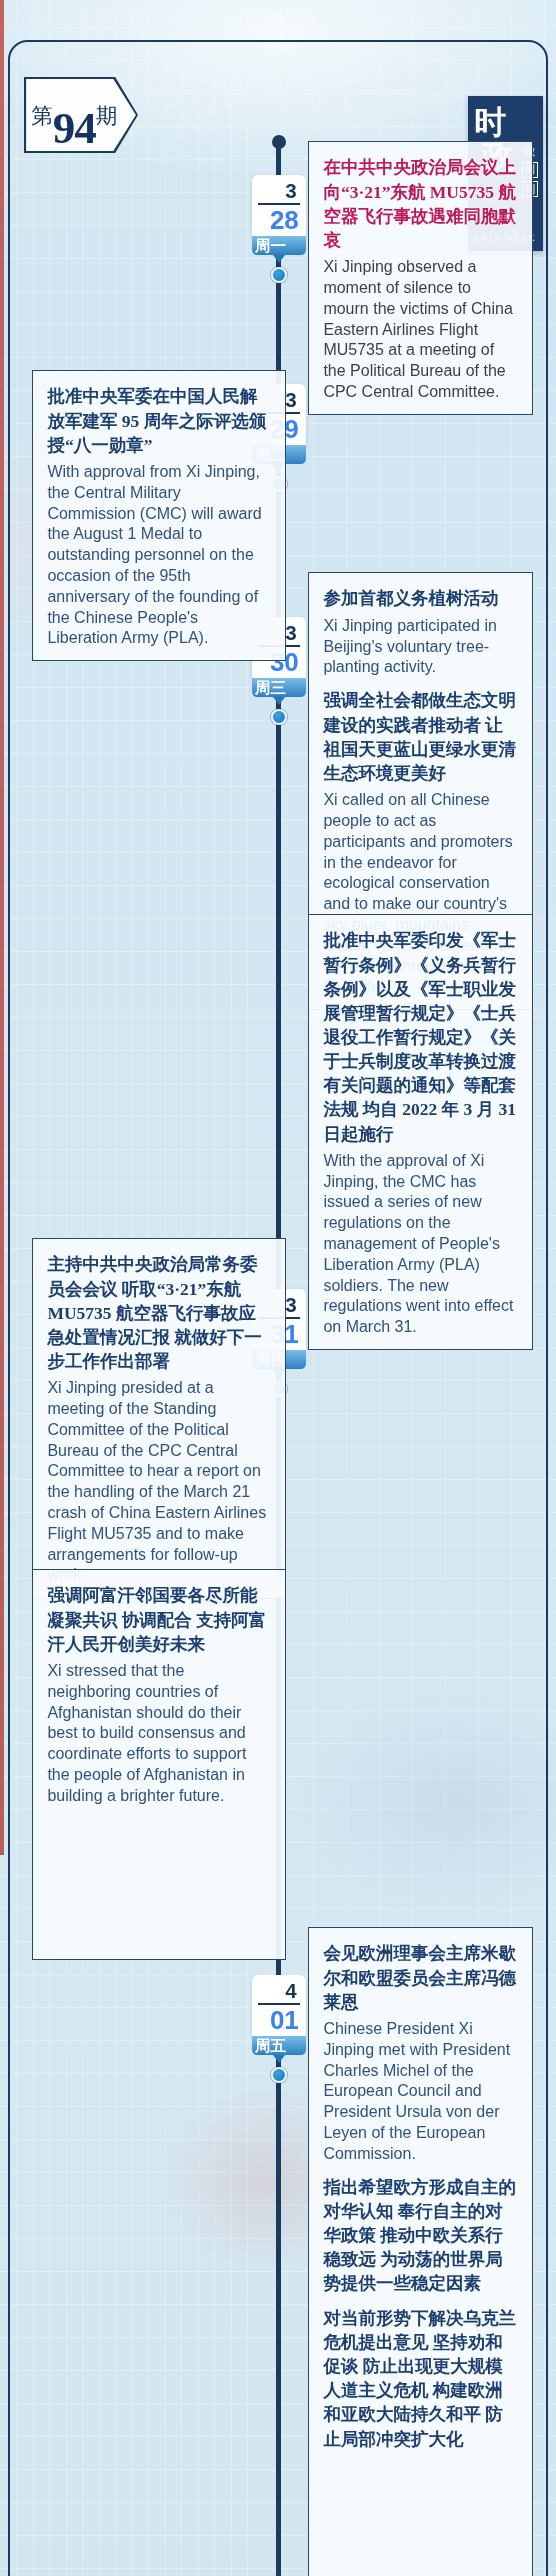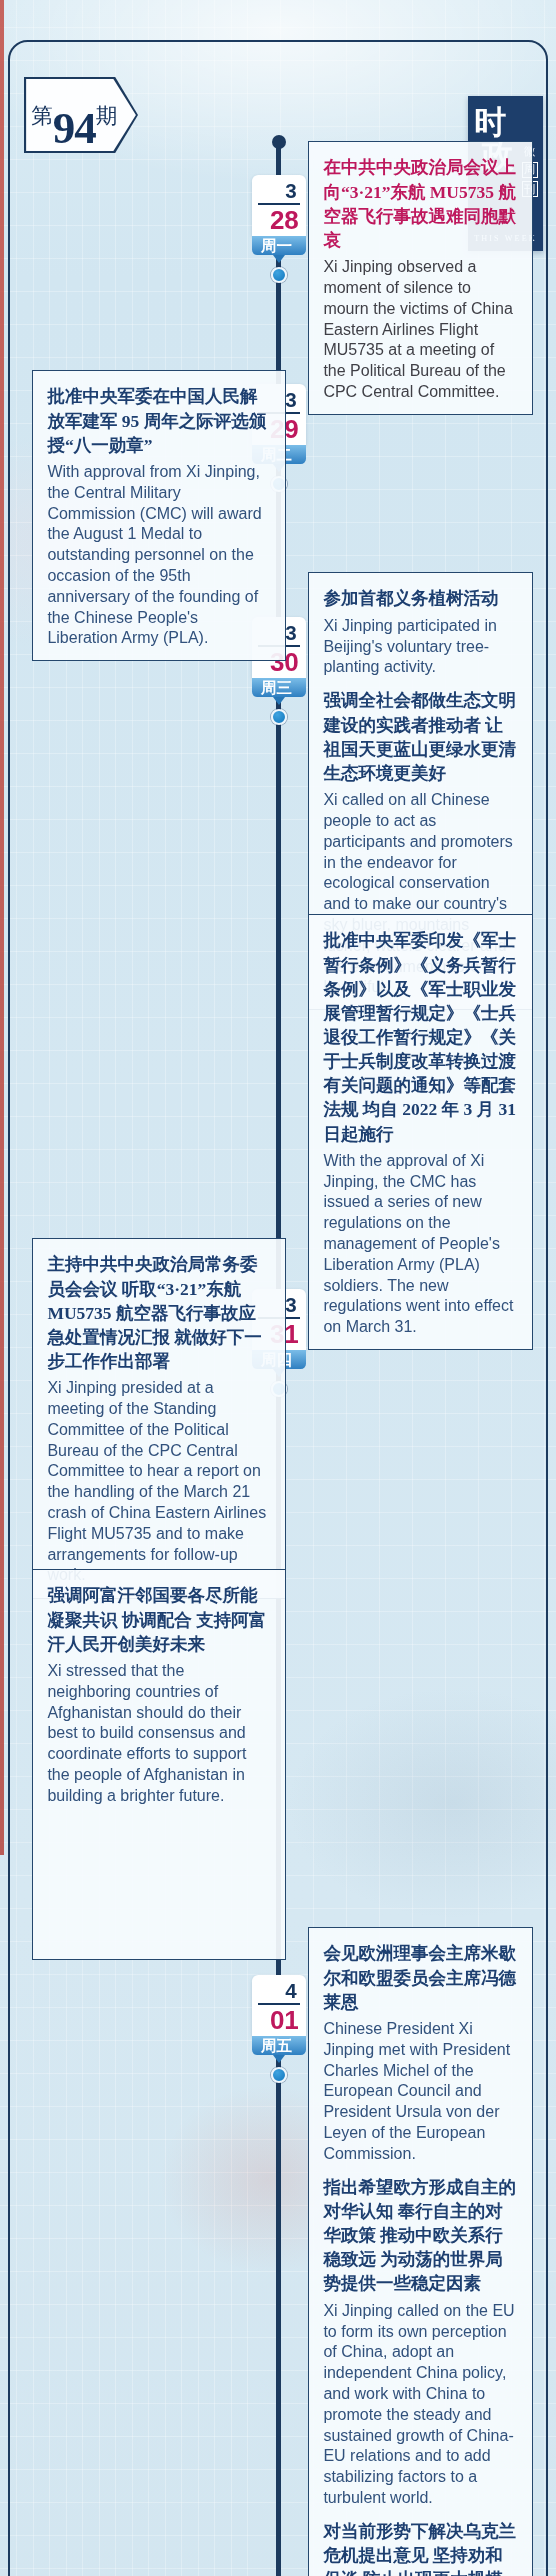--- a/index.html
+++ b/index.html
@@ -38,23 +38,23 @@
     letter-spacing:2.1px;font-family:"Liberation Serif","DejaVu Serif",serif;}
   
   .tl-line{position:absolute;left:276px;top:143px;width:4.6px;height:3064px;background:#1c3a5e;}
   .tl-start{position:absolute;left:272px;top:135px;width:14px;height:14px;border-radius:50%;background:#1c3a5e;}
   
   .marker{position:absolute;left:252px;width:54px;}
   .marker .dbox{background:#fff;border-radius:6.2px 6.2px 0 0;padding:5.2px 6.2px 2.1px 6.2px;
     box-shadow:0 1px 3.1px rgba(30,60,95,.18);}
   .marker .m{display:block;text-align:right;padding:0 3.1px 1px 0;font-size:20.6px;font-weight:bold;color:#17365e;
     border-bottom:2.1px solid #17365e;line-height:21.6px;}
-  .marker .d{display:block;text-align:right;padding:1px 1px 0 0;font-size:26px;font-weight:bold;color:#be185d;line-height:28px;}
+  .marker .d{display:block;text-align:right;padding:1px 1px 0 0;font-size:26px;font-weight:bold;color:#3b82f6;line-height:28px;}
   .marker .ribbon{height:19.6px;background:linear-gradient(180deg,#7bbde8,#2e7fc1);border-radius:0 0 5.2px 5.2px;
-    color:#fff;font-size:15.5px;font-weight:bold;text-align:right;line-height:19.6px;padding-right:14px;box-sizing:border-box;}
+    color:#fff;font-size:15.5px;font-weight:bold;text-align:right;line-height:19.6px;padding-right:20px;box-sizing:border-box;}
   .marker .ptr{width:0;height:0;margin:0 auto;border-left:6.2px solid transparent;border-right:6.2px solid transparent;
     border-top:8.2px solid #2777b7;}
   .marker .dot{width:12.4px;height:12.4px;border-radius:50%;background:radial-gradient(circle at 35% 30%,#3fa4e0,#1276bd);
     border:2.1px solid #eef6fc;box-shadow:0 0 0 1px rgba(23,54,94,.35);margin:3.1px auto 0 auto;}
   
   .card{position:absolute;background:rgba(246,251,254,.93);border:1px solid #24476d;box-sizing:border-box;
     padding:13.4px 14.4px 11.3px 14.4px;}
   .card.left{left:32px;width:254px;}
   .card.right{left:308px;width:225px;}
   .sec{margin-bottom:10.3px;}
@@ -187,21 +187,20 @@
           <div class="b">Xi stressed that the neighboring countries of Afghanistan should do their best to build consensus and coordinate efforts to support the people of Afghanistan in building a brighter future.</div>
         </div>
       </div>
       <div class="card right" style="top: 1927px; min-height: 740px;">
         <div class="sec">
           <div class="t">会见欧洲理事会主席米歇尔和欧盟委员会主席冯德莱恩</div>
           <div class="b">Chinese President Xi Jinping met with President Charles Michel of the European Council and President Ursula von der Leyen of the European Commission.</div>
         </div>
         <div class="sec">
           <div class="t">指出希望欧方形成自主的对华认知 奉行自主的对华政策 推动中欧关系行稳致远 为动荡的世界局势提供一些稳定因素</div>
-          <div class="b">Xi Jinping called on the EU to form its own perception of China, adopt an independent China policy, and work with China to promote the steady and sustained growth of China-EU relations and to add stabilizing factors to a turbulent world.</div>
         </div>
         <div class="sec">
           <div class="t">对当前形势下解决乌克兰危机提出意见 坚持劝和促谈 防止出现更大规模人道主义危机 构建欧洲和亚欧大陆持久和平 防止局部冲突扩大化</div>
         </div>
       </div>
     </div>
 
 </div>
 
 

